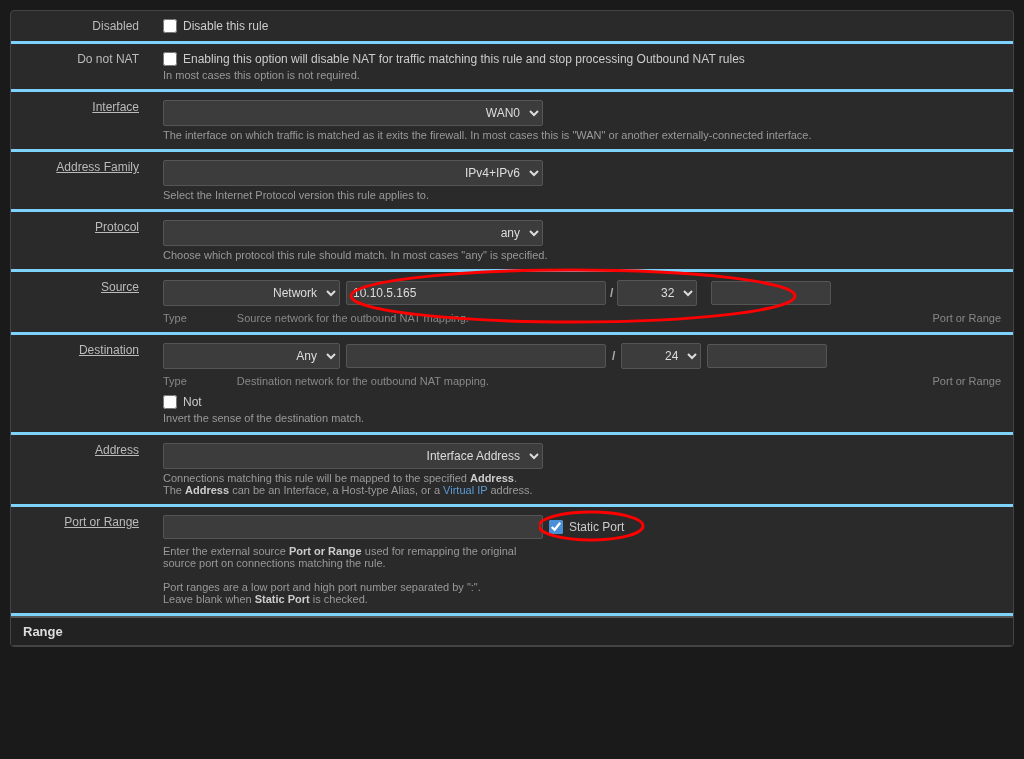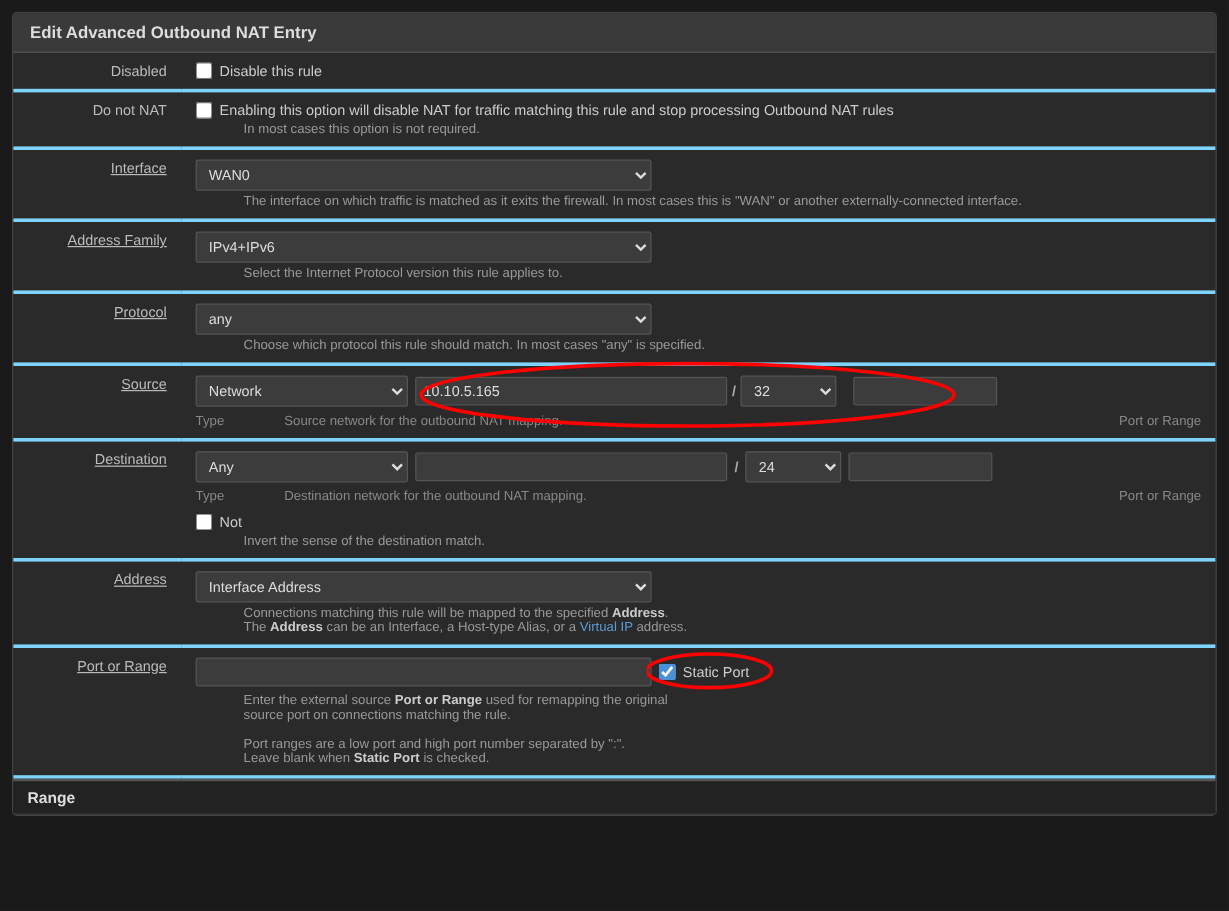--- a/index.html
+++ b/index.html
@@ -49,36 +49,36 @@
       cursor: pointer;
     }
     .content-cell {
       color: #ccc;
       font-size: 12px;
     }
     .help-text {
       color: #999;
       font-size: 11px;
       margin-top: 3px;
-      margin-left: 40px;
     }
     .help-text strong {
       color: #ccc;
     }
     select, input[type="text"] {
       background: #3c3c3c;
       border: 1px solid #555;
       color: #ddd;
       padding: 4px 6px;
       font-size: 12px;
       border-radius: 2px;
       outline: none;
     }
     select {
       cursor: pointer;
+      text-align: right;
     }
     .wide-select {
       width: 380px;
     }
     .medium-select {
       width: 177px;
     }
     .small-select {
       width: 80px;
     }
@@ -135,21 +135,20 @@
     }
     a {
       color: #5b9bd5;
       text-decoration: none;
     }
   </style>
 </head>
 <body>
 
 <div class="page-wrapper">
-  <div class="page-title">Edit Advanced Outbound NAT Entry</div>
 
   <table class="form-table">
 
     <tbody>
         <tr>
       <td class="label-cell">Disabled</td>
       <td class="content-cell">
         <div class="row-inline">
           <input type="checkbox" style="">
           <span>Disable this rule</span>

